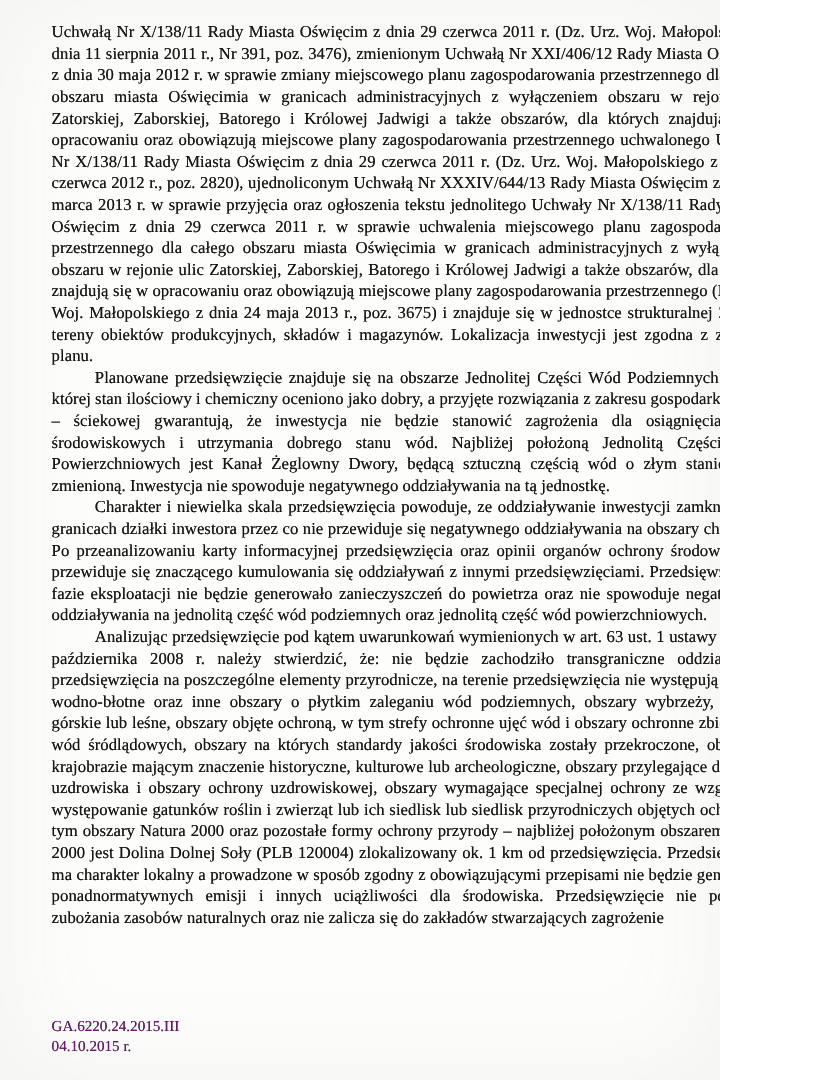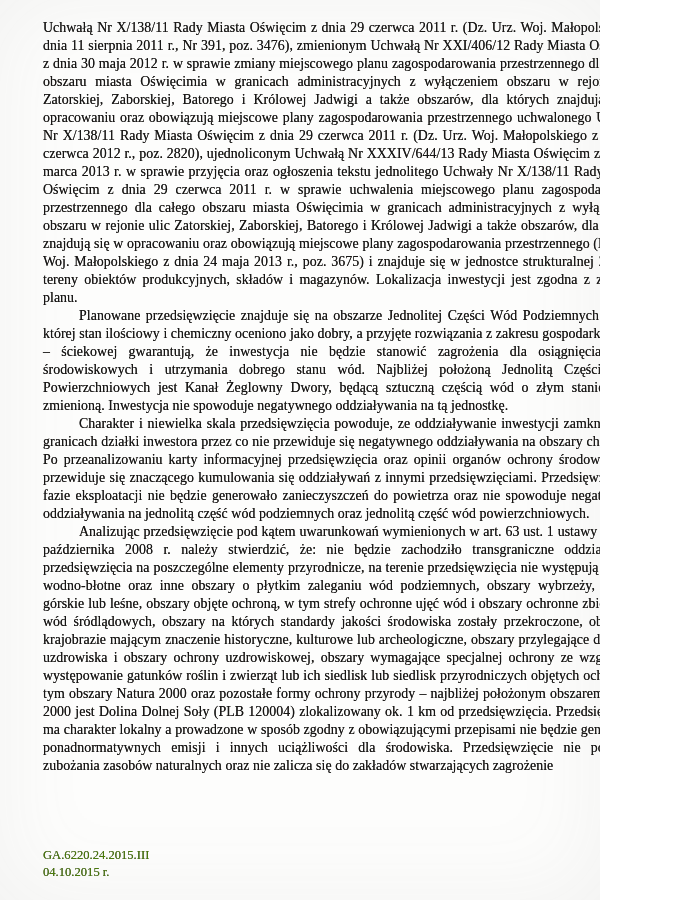--- a/index.html
+++ b/index.html
@@ -44,21 +44,21 @@
   }
   .content p.indent {
     text-indent: 36px;
   }
   .footer-left {
     position: absolute;
     left: 43px;
     top: 847px;
     font-size: 12.6px;
     line-height: 17px;
-    color: #4d7c0f;
+    color: #701a75;
     text-shadow: 0 0 0.5px rgba(35,33,30,0.8);
   }
   .page-number {
     position: absolute;
     left: 606px;
     top: 860px;
     font-size: 12.6px;
     color: #3a3835;
     text-shadow: 0 0 0.5px rgba(55,52,48,0.7);
   }

